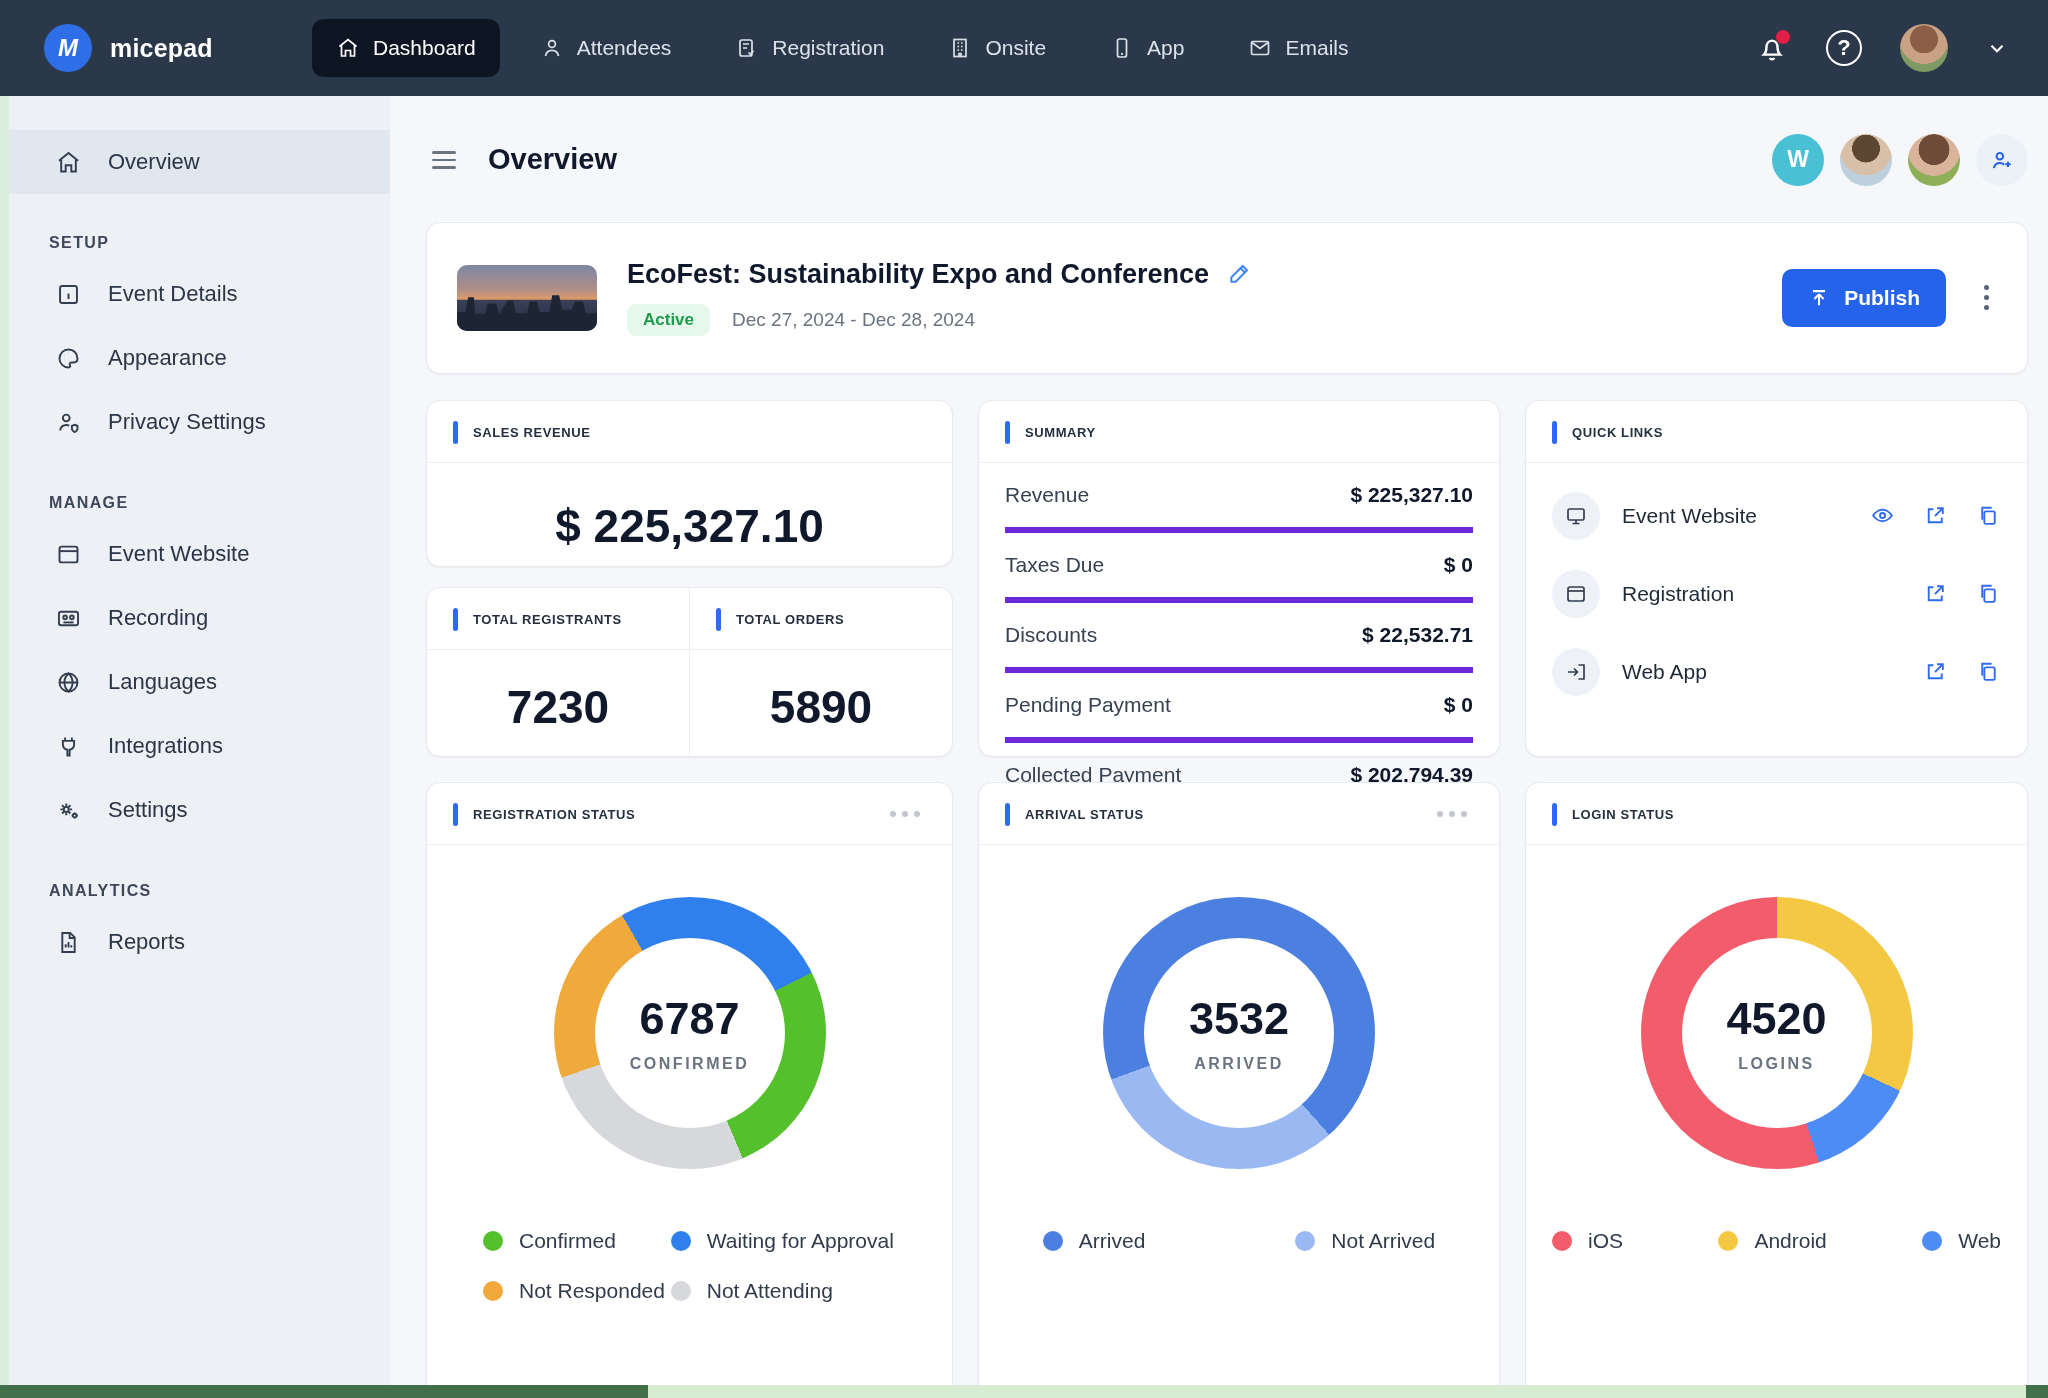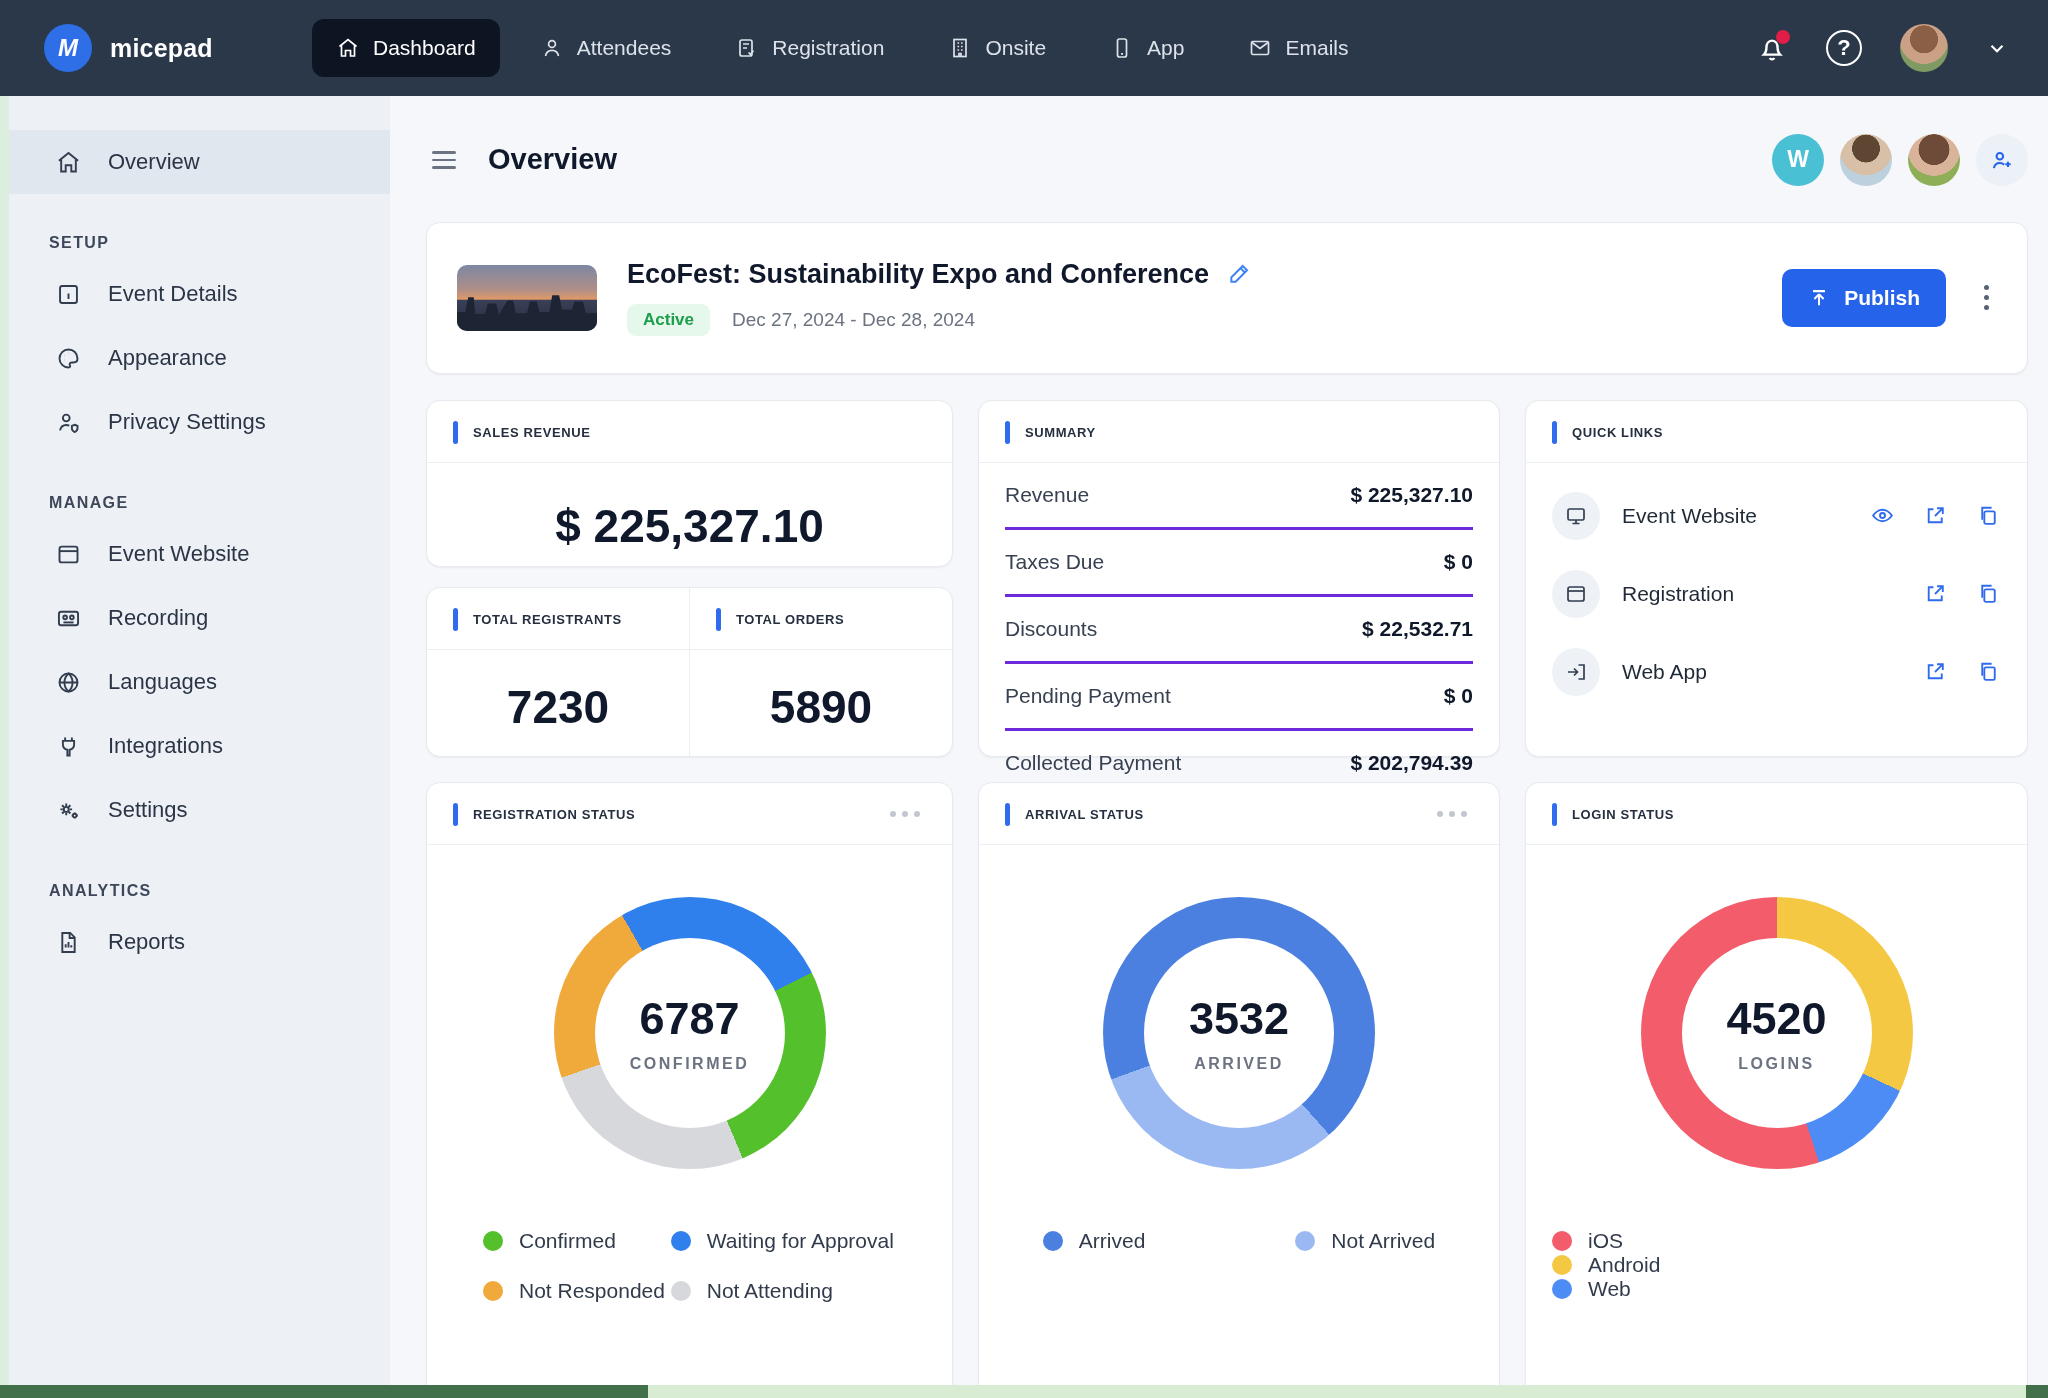--- a/index.html
+++ b/index.html
@@ -128,21 +128,21 @@
   .sales-card .big-number { padding-top:36px; }
   .totals-card { height:170px; display:flex; }
   .totals-half { flex:1; min-width:0; }
   .totals-half + .totals-half { border-left:1px solid #eceef2; }
   .totals-half .big-number { padding-top:30px; }
 
   .summary-card { height:357px; }
   .summary-rows { padding:0 26px; }
   .summary-row {
     display:flex; justify-content:space-between; align-items:center;
-    padding:20px 0; border-bottom:3px solid #6d28d9; font-size:21px;
+    padding:20px 0; border-bottom:6px solid #6d28d9; font-size:21px;
   }
   .summary-row:last-child { border-bottom:none; }
   .summary-label { color:#374151; }
   .summary-value { font-weight:bold; color:#10182b; }
 
   .quicklinks-card { height:357px; }
   .ql-rows { padding:14px 26px 0 26px; }
   .ql-row { display:flex; align-items:center; padding:15px 0; }
   .ql-icon {
     width:48px; height:48px; border-radius:50%; background:#eef1f6;
@@ -160,21 +160,21 @@
   .donut::after { content:""; position:absolute; inset:41px; background:#fff; border-radius:50%; }
   .donut-center {
     position:absolute; inset:0; z-index:1; display:flex; flex-direction:column;
     align-items:center; justify-content:center; gap:10px;
   }
   .donut-value { font-size:45px; font-weight:bold; color:#10182b; }
   .donut-label { font-size:16px; color:#6b7280; letter-spacing:2.5px; font-weight:bold; }
   .legend { margin-top:60px; padding:0 56px; }
   .legend-grid { display:grid; grid-template-columns:1fr 1.2fr; row-gap:26px; }
   .legend-row2 { display:flex; justify-content:center; gap:150px; }
-  .legend-row3 { display:flex; justify-content:space-between; padding:0 26px;flex-direction:column; }
+  .legend-row3 { display:flex; justify-content:space-between; padding:0 26px; }
   .legend-item { display:flex; align-items:center; gap:16px; font-size:21px; color:#313b4b; }
   .legend-dot { width:20px; height:20px; border-radius:50%; flex:none; }
 
   
   .green-band {
     position:fixed; left:0; bottom:0; width:2048px; height:13px;
     background:#d8ecd4; z-index:60;
   }
   .green-band::before { content:""; position:absolute; left:0; top:0; width:648px; height:13px; background:#41704a; }
   .green-band::after { content:""; position:absolute; right:0; top:0; width:22px; height:13px; background:#41704a; }

